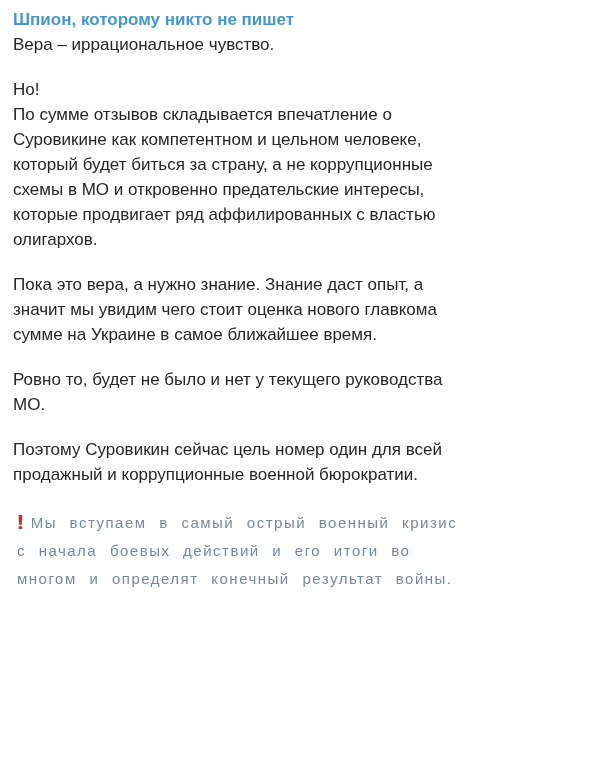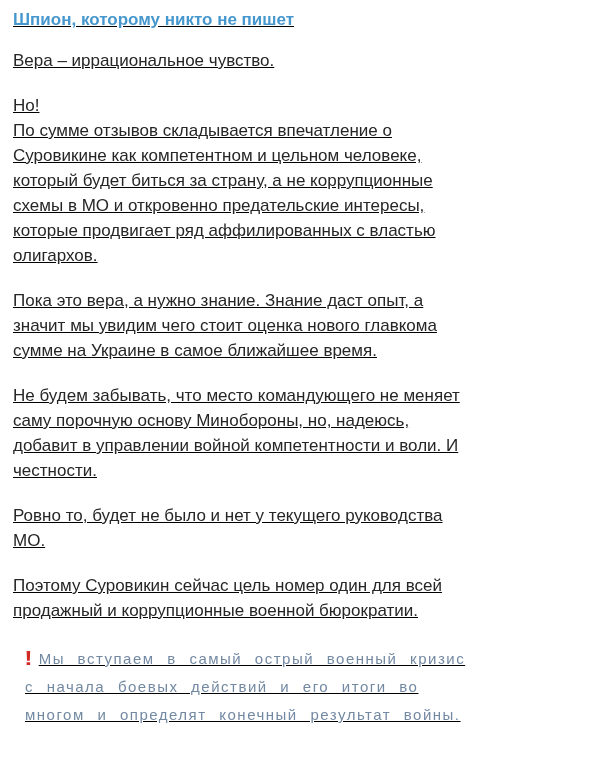--- a/index.html
+++ b/index.html
@@ -8,21 +8,20 @@
     background: #ffffff;
   }
   .post {
     box-sizing: border-box;
     width: 492px;
     height: 765px;
     background: #ffffff;
     padding: 7px 26px 10px 13px;
     font-family: "Liberation Sans", sans-serif;
     overflow: hidden;
-    text-decoration: underline;
   }
   .channel-title {
     font-size: 17px;
     line-height: 25px;
     font-weight: 700;
     color: #4697ce;
     text-decoration: none;
     display: block;
     cursor: pointer;
   }
@@ -30,24 +29,24 @@
     margin: 0;
     font-size: 17px;
     line-height: 25px;
     color: #262626;
     white-space: pre-line;
   }
   .para + .para {
     margin-top: 20px;
   }
   .para.first {
-    margin-top: 16px;
+    margin-top: 0;
   }
   .footnote {
-    margin: 21px 0 0 12px;
+    margin: 21px 0 0 4px;
     font-size: 15px;
     line-height: 28px;
     color: #7389a2;
     letter-spacing: 1.5px;
     word-spacing: 7px;
   }
   .excl {
     display: inline-block;
     color: #d12b26;
     font-weight: 900;
@@ -65,21 +64,20 @@
 <div class="post">
   <a class="channel-title">Шпион, которому никто не пишет</a>
 
   <p class="para first">Вера – иррациональное чувство.</p>
 
   <p class="para">Но!
 По сумме отзывов складывается впечатление о Суровикине как компетентном и цельном человеке, который будет биться за страну, а не коррупционные схемы в МО и откровенно предательские интересы, которые продвигает ряд аффилированных с властью олигархов.</p>
 
   <p class="para">Пока это вера, а нужно знание. Знание даст опыт, а значит мы увидим чего стоит оценка нового главкома сумме на Украине в самое ближайшее время.</p>
 
-  <p class="para">Не будем забывать, что место командующего не меняет саму порочную основу Минобороны, но, надеюсь, добавит в управлении войной компетентности и воли. И честности.</p>
 
   <p class="para">Ровно то, будет не было и нет у текущего руководства МО.</p>
 
   <p class="para">Поэтому Суровикин сейчас цель номер один для всей продажный и коррупционные военной бюрократии.</p>
 
 
   <p class="footnote"><span class="excl">!</span><span>Мы вступаем в самый острый военный кризис с начала боевых действий и его итоги во многом и определят конечный результат войны.</span></p>
 </div>
 
 </body></html>

